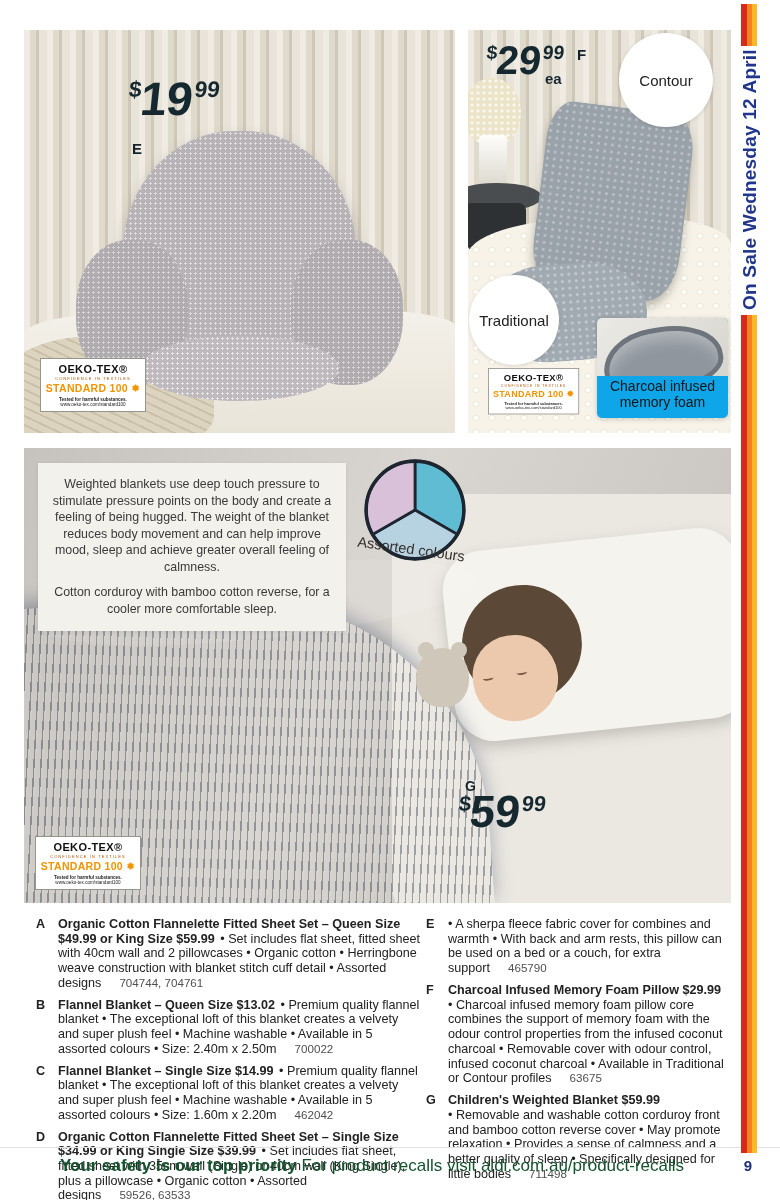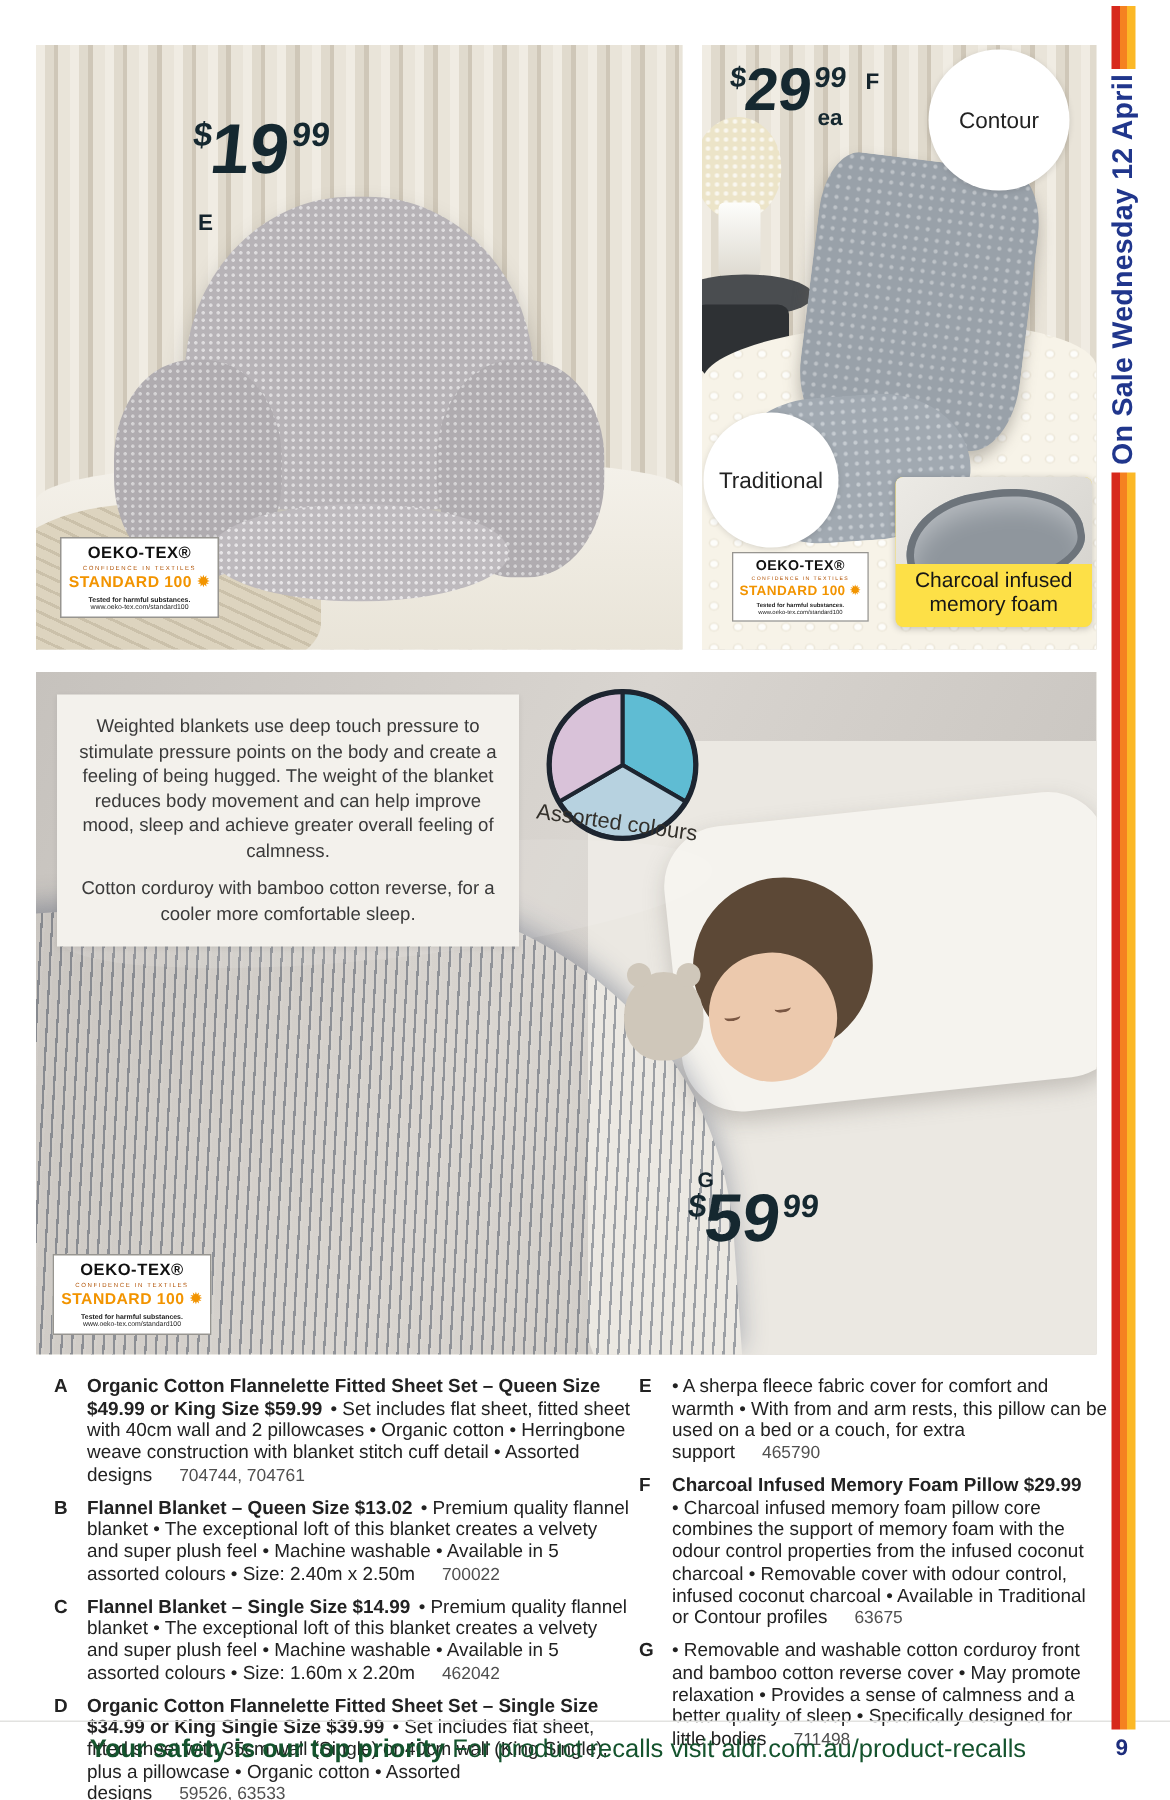--- a/index.html
+++ b/index.html
@@ -46,21 +46,21 @@
   .stool{left:-6%;top:38%;width:34%;height:7%;background:#4a4d50;border-radius:50%;}
   .stool-b{left:-2%;top:43%;width:24%;height:14%;background:#2e3134;border-radius:12% 12% 50% 50%;}
   .bed-tr{left:0;bottom:0;width:100%;height:54%;background:#f7f3e8;border-radius:60% 40% 0 0/40px 30px 0 0;
     background-image:radial-gradient(rgba(255,255,255,.8) 2px,rgba(190,180,155,.18) 3px,transparent 4px);background-size:16px 14px;}
   .pil-contour{left:27%;top:19%;width:56%;height:47%;border-radius:16% 16% 20% 20%/22% 22% 26% 26%;transform:rotate(7deg);box-shadow:0 6px 10px rgba(100,95,88,.4);}
   .pil-trad{left:6%;top:58%;width:62%;height:24%;border-radius:44% 44% 48% 48%/62% 62% 55% 55%;transform:rotate(-4deg);filter:brightness(1.05);}
 
   .circle-tag{position:absolute;background:#fff;border-radius:50%;display:flex;align-items:center;justify-content:center;
     font-size:15px;color:#222;box-shadow:0 1px 4px rgba(0,0,0,.12);}
 
-  .inset{position:absolute;left:129px;top:288px;width:131px;height:100px;background:#fde047;border-radius:5px;overflow:hidden;box-shadow:0 1px 5px rgba(0,0,0,.2);}
+  .inset{position:absolute;left:129px;top:288px;width:131px;height:100px;background:#0ea5e9;border-radius:5px;overflow:hidden;box-shadow:0 1px 5px rgba(0,0,0,.2);}
   .inset-img{position:relative;height:58px;background:linear-gradient(135deg,#eceae5,#d7d5d0);overflow:hidden;}
   .foam{position:absolute;left:6px;top:9px;width:120px;height:66px;background:#8f969d;
     border-radius:46% 54% 50% 50%/62% 58% 44% 46%;transform:rotate(-10deg);
     box-shadow:inset 0 0 0 5px #6d747b, inset 0 12px 16px rgba(255,255,255,.35);}
   .inset-cap{padding:3px 2px;text-align:center;font-size:14px;line-height:1.12;color:#161616;}
 
   
   .wall{position:absolute;inset:0;background:linear-gradient(115deg,#c6c2bd,#d9d5d0 45%,#c3bfba);}
   .duvet{left:52%;top:10%;width:52%;height:95%;background:#ebe8e2;border-radius:60px 0 0 40px;}
   .pillow-mid{left:60%;top:20%;width:42%;height:42%;background:#f5f3ee;border-radius:40px;transform:rotate(-6deg);box-shadow:0 6px 14px rgba(120,115,108,.35);}
@@ -277,31 +277,31 @@
     </div>
 
     <div class="item">
       <span class="letter">D</span>
       <span class="body"><span class="t">Organic Cotton Flannelette Fitted Sheet Set – Single Size $34.99 or King Single Size $39.99</span><span class="d"> • Set includes flat sheet, fitted sheet with 35cm wall (Single) or 40cm wall (King Single), plus a pillowcase • Organic cotton • Assorted designs</span><span class="codes">59526, 63533</span></span>
     </div>
   </div>
     <div class="col col-right" id="col-right">
     <div class="item stacked">
       <span class="letter">E</span>
-      <span class="body"><span class="d">• A sherpa fleece fabric cover for comfort and warmth • With from and arm rests, this pillow can be used on a bed or a couch, for extra support</span><span class="codes">465790</span></span>
+      <span class="body"><span class="d">• A sherpa fleece fabric cover for combines and warmth • With back and arm rests, this pillow can be used on a bed or a couch, for extra support</span><span class="codes">465790</span></span>
     </div>
 
     <div class="item stacked">
       <span class="letter">F</span>
       <span class="body"><span class="t">Charcoal Infused Memory Foam Pillow $29.99</span><span class="d">• Charcoal infused memory foam pillow core combines the support of memory foam with the odour control properties from the infused coconut charcoal • Removable cover with odour control, infused coconut charcoal • Available in Traditional or Contour profiles</span><span class="codes">63675</span></span>
     </div>
 
     <div class="item stacked">
       <span class="letter">G</span>
-      <span class="body"><span class="d">• Removable and washable cotton corduroy front and bamboo cotton reverse cover • May promote relaxation • Provides a sense of calmness and a better quality of sleep • Specifically designed for little bodies</span><span class="codes">711498</span></span>
+      <span class="body"><span class="t">Children's Weighted Blanket $59.99</span><span class="d">• Removable and washable cotton corduroy front and bamboo cotton reverse cover • May promote relaxation • Provides a sense of calmness and a better quality of sleep • Specifically designed for little bodies</span><span class="codes">711498</span></span>
     </div>
   </div>
   </div>
 
   <div class="footer-rule"></div>
   <div class="footer">
     <span class="fb">Your safety is our top priority</span>
     <span>For product recalls visit aldi.com.au/product-recalls</span>
   </div>
   <div class="page-num">9</div>

